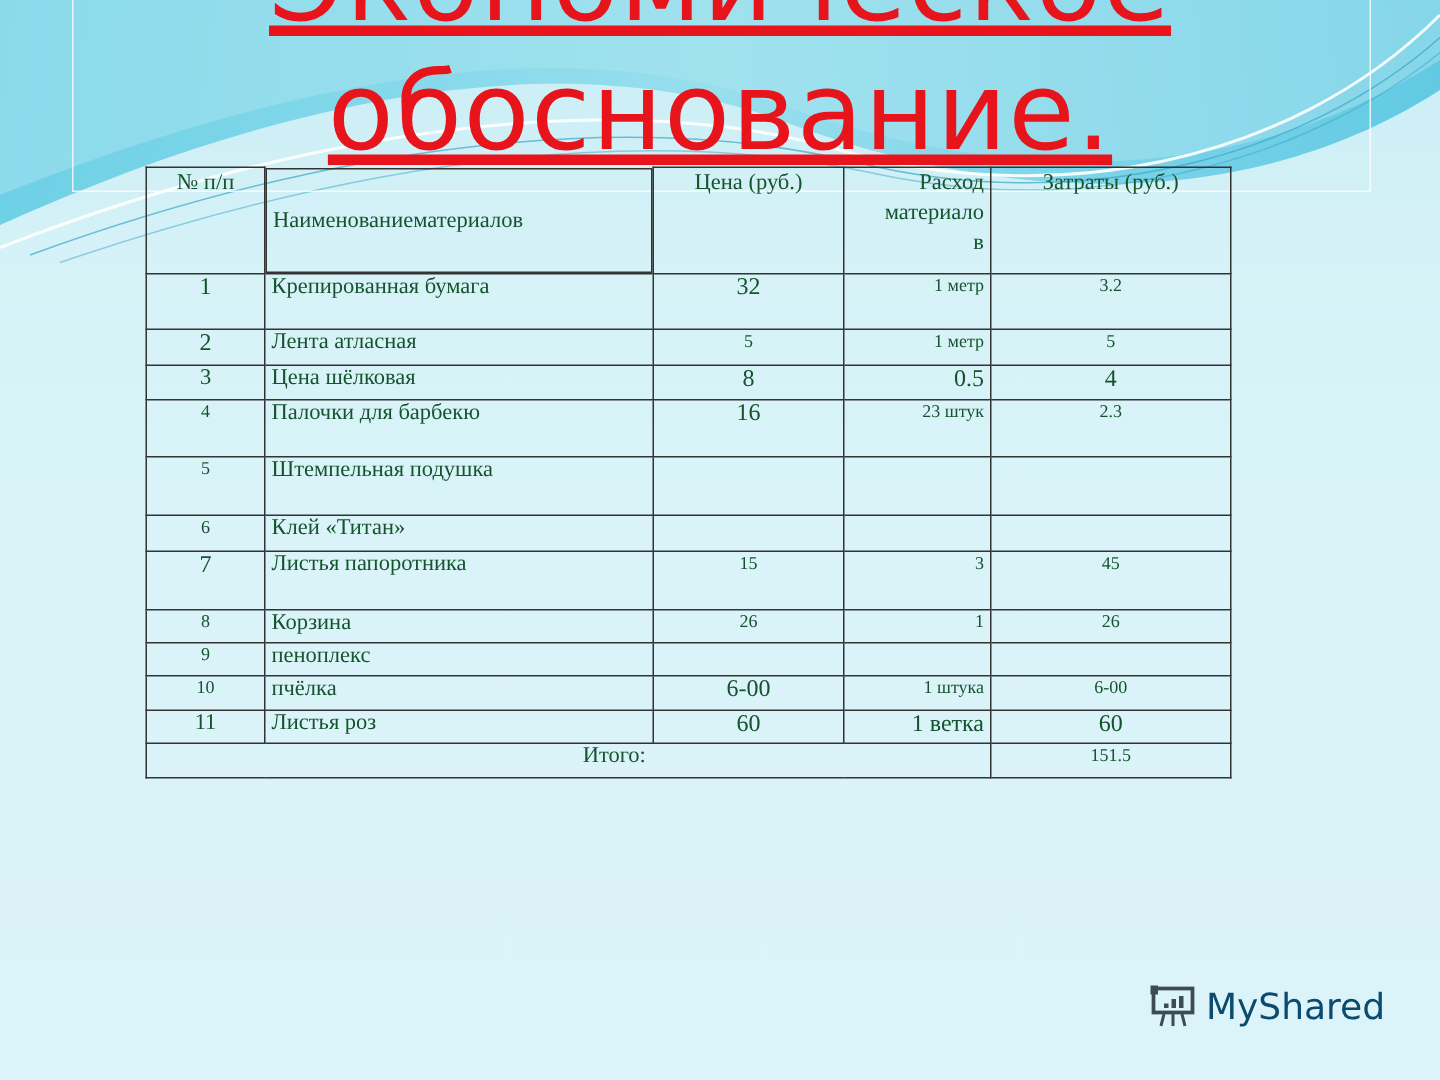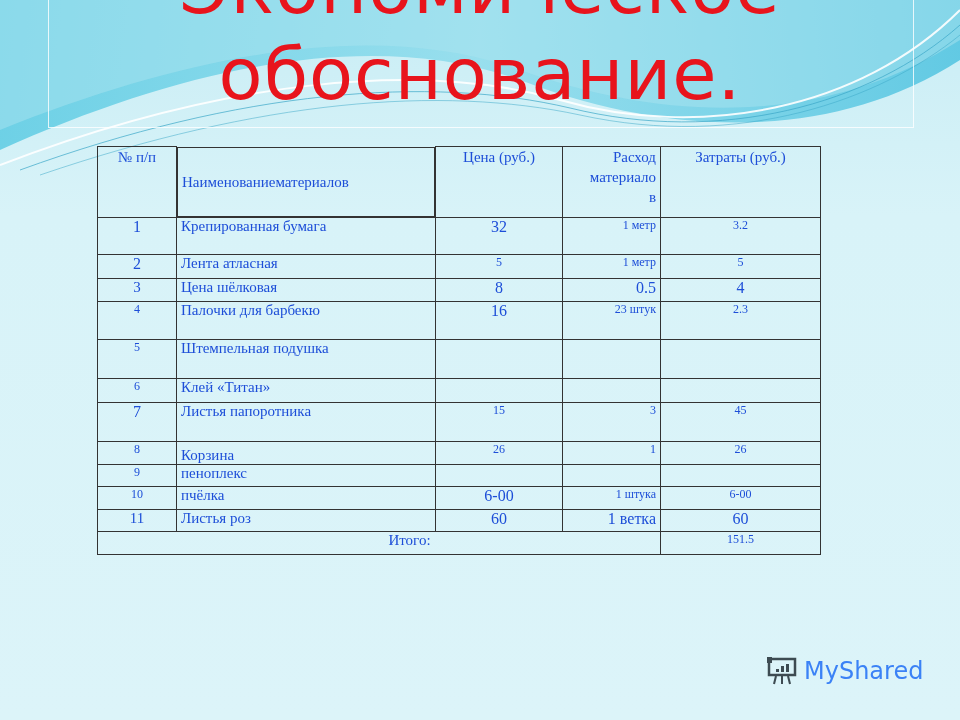--- a/index.html
+++ b/index.html
@@ -9,29 +9,28 @@
       font-family: "Liberation Serif", serif;
     }
     .bg-wave { position: absolute; left: 0; top: 0; width: 960px; height: 260px; }
     .title-frame {
       position: absolute; left: 48px; top: 0; width: 866px; height: 128px;
       border: 1px solid rgba(255,255,255,0.8); border-top: none; box-sizing: border-box;
     }
     .title {
       position: absolute; left: 0; width: 960px; text-align: center;
       color: #e8141c; font-family: "DejaVu Sans", sans-serif; font-weight: normal;
-      margin: 0; line-height: 1;
+      margin: 0; line-height: 1; text-decoration: underline;
     }
     .title-line1 { top: -48px; font-size: 72px; letter-spacing: 1px; }
     .title-line2 { top: 38px; font-size: 72px; letter-spacing: 1px; }
     table.materials {
       position: absolute; left: 97px; top: 111px;
-      border-collapse: collapse; font-size: 15px; color: #1d4ed8;
+      border-collapse: collapse; font-size: 15px; color: #14532d;
       background: transparent;
-      margin-top: 35px;
     }
     table.materials td {
       border: 1.5px solid #333; padding: 0 4px; vertical-align: top;
       box-sizing: border-box;
     }
     .c1 { width: 79px; text-align: center; }
     .c2 { width: 258px; text-align: left; }
     .c3 { width: 127px; text-align: center; }
     .c4 { width: 98px; text-align: right; }
     .c5 { width: 160px; text-align: center; }
@@ -51,21 +50,21 @@
     .r10 td { height: 23px; }
     .r11 td { height: 22px; font-family: Liberation Serif, serif; }
     .rt td { height: 23px; }
     .summary {
       position: absolute; left: 74px; top: 520px; width: 600px;
       font-family: "DejaVu Serif", serif; font-size: 18px; color: #111; line-height: 31px;
     }
     .summary .indent { padding-left: 30px; }
     .logo {
       position: absolute; left: 766px; top: 656px; display: flex; align-items: center;
-      color: #3b82f6; font-family: "DejaVu Sans", sans-serif; font-size: 24px; justify-content: space-between;
+      color: #0c4a6e; font-family: "DejaVu Sans", sans-serif; font-size: 24px; justify-content: space-between;
     }
     .logo svg { margin-right: 6px; }
   </style>
 </head>
 <body>
 
 <svg class="bg-wave" viewBox="0 0 960 260" preserveAspectRatio="none">
   <defs>
     <linearGradient id="wg" x1="0" y1="0" x2="1" y2="0">
       <stop offset="0" stop-color="#5ccbe3"></stop>
@@ -147,21 +146,21 @@
   </tr>
   <tr class="r7">
     <td class="c1 big">7</td>
     <td class="c2">Листья папоротника</td>
     <td class="c3 small">15</td>
     <td class="c4 small">3</td>
     <td class="c5 small">45</td>
   </tr>
   <tr class="r8">
     <td class="c1 small">8</td>
-    <td class="c2" style="padding-top:5px;">Корзина</td>
+    <td class="c2" style="padding-top:0;">Корзина</td>
     <td class="c3 small">26</td>
     <td class="c4 small">1</td>
     <td class="c5 small">26</td>
   </tr>
   <tr class="r9">
     <td class="c1 small">9</td>
     <td class="c2">пеноплекс</td>
     <td class="c3"></td>
     <td class="c4"></td>
     <td class="c5"></td>

